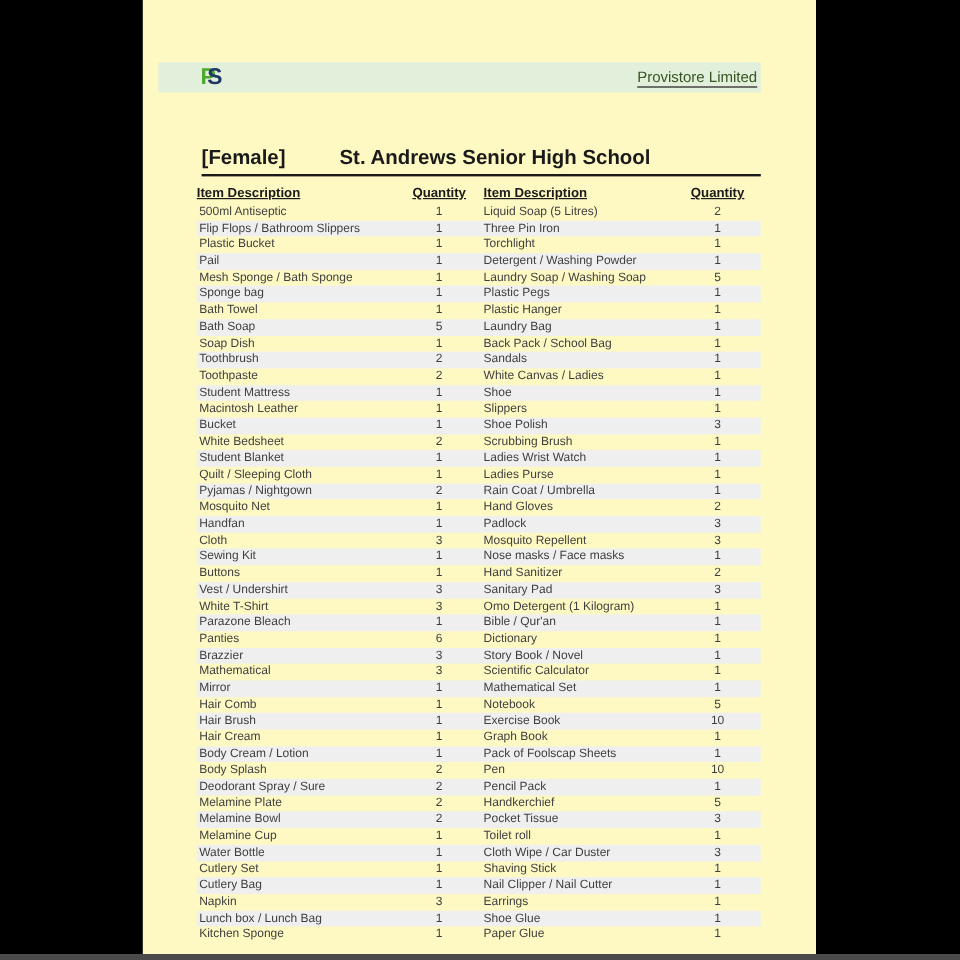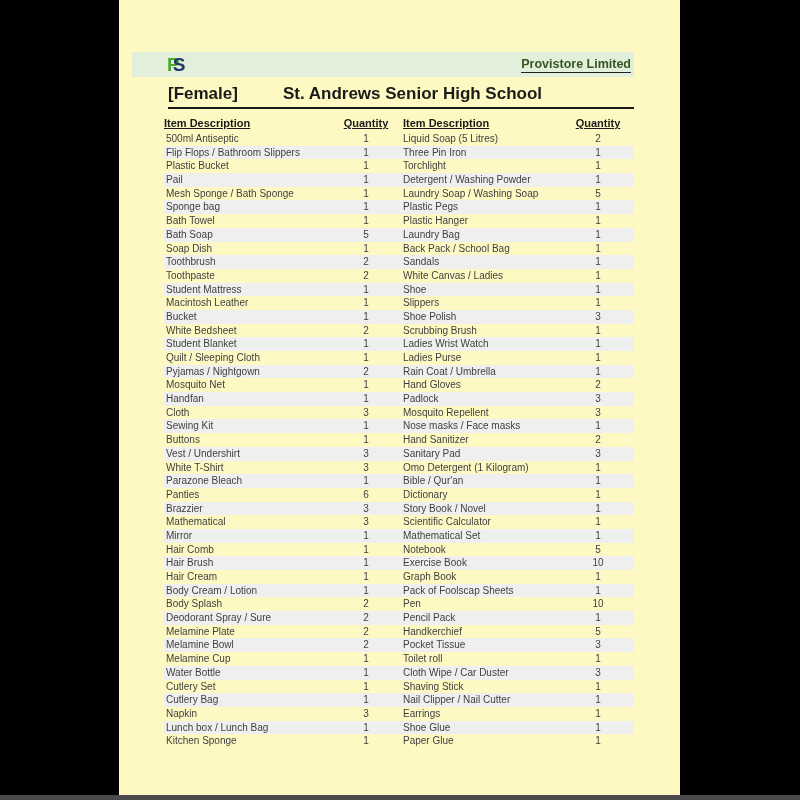--- a/index.html
+++ b/index.html
@@ -30,37 +30,37 @@
     display: flex;
     align-items: center;
     justify-content: space-between;
     padding: 0 3px 0 35px;
   }
   .logo { font-weight: bold; font-size: 19px; line-height: 19px; }
   .logo .p { color: #4ea72e; }
   .logo .s { color: #1f3864; margin-left: -7px; }
   .company {
     font-size: 12.5px;
-    font-weight: bold;
+    font-weight: normal;
     color: #375623;
     border-bottom: 1.5px solid #1f1f1f;
     padding-bottom: 1px;
   }
   
   .title-row {
     margin: 7px 46px 0 49px;
     display: flex;
     align-items: baseline;
     border-bottom: 2.5px solid #1a1a1a;
     padding-bottom: 3px;
     font-size: 17px;
     font-weight: bold;
     color: #1a1a1a;
   }
-  .school { margin-left: 45px; }
+  .school { margin-left: 45px; margin-top: 38px; }
   
   .table { margin: 5px 46px 0 45px; width: 470px; }
   .thead, .trow {
     display: grid;
     grid-template-columns: 170px 64px 164px 72px;
   }
   .thead {
     height: 18px;
     align-items: center;
     font-size: 11px;

